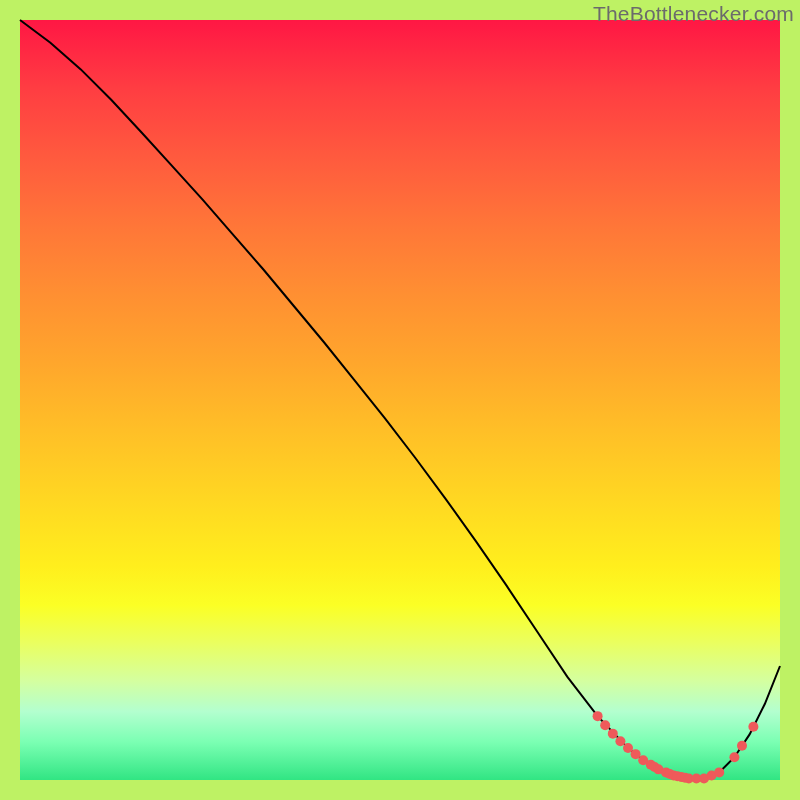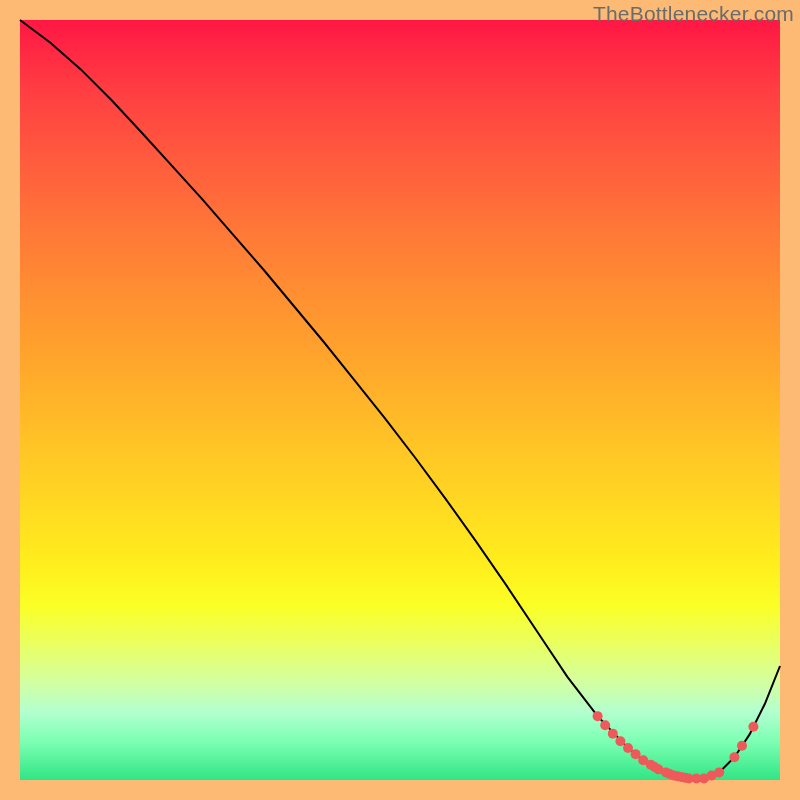--- a/index.html
+++ b/index.html
@@ -1,21 +1,21 @@
 <!DOCTYPE html>
 <html><head>
 <meta charset="utf-8">
 <style>
   * { margin: 0; padding: 0; box-sizing: border-box; }
   html, body { width: 800px; height: 800px; background: #000; overflow: hidden; }
   .frame {
     position: relative;
     width: 800px;
     height: 800px;
-    background: #fdba74;
+    background: #bef264;
   }
   .plot-area {
     position: absolute;
     left: 20px;
     top: 20px;
     width: 760px;
     height: 760px;
     background: linear-gradient(to bottom,
       #ff1744 0%,
       #ff3d42 9%,

